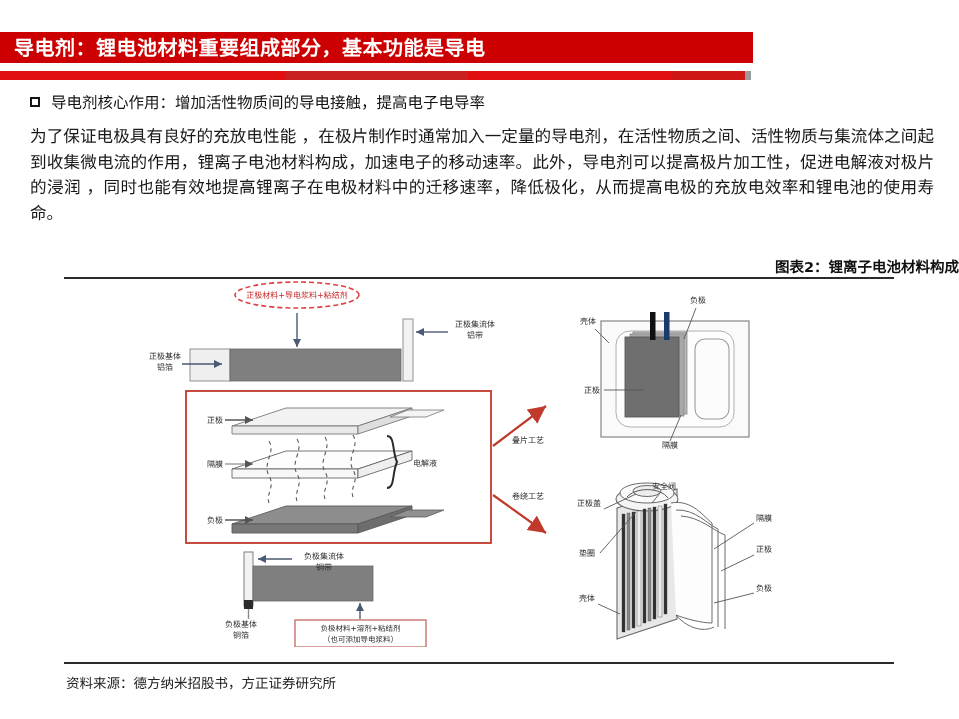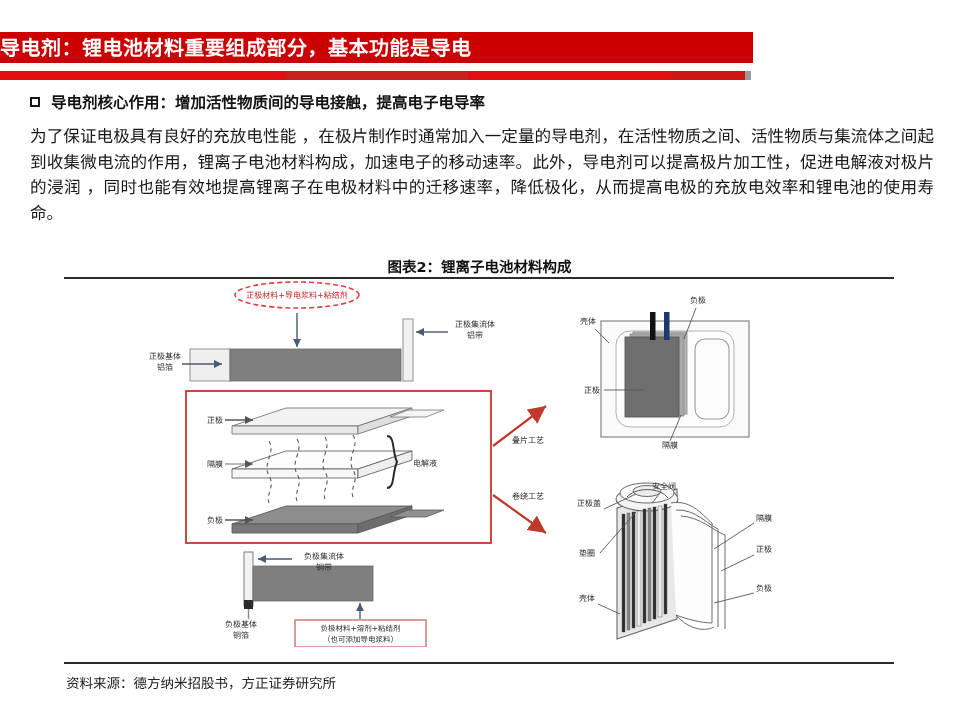--- a/index.html
+++ b/index.html
@@ -29,20 +29,21 @@
     border-bottom: 3px solid #ffffff;
     box-sizing: border-box;
     display: flex;
     align-items: center;
   }
   .title-banner .title-text {
     color: #ffffff;
     font-size: 20px;
     font-weight: bold;
     letter-spacing: 0.5px;
+    padding-left: 14px;
     white-space: nowrap;
     line-height: 1;
   }
 
   
   .stripe-row {
     position: absolute;
     left: 0;
     top: 71px;
     width: 745px;
@@ -68,21 +69,21 @@
   }
 
   
   .bullet-heading {
     position: absolute;
     left: 30px;
     top: 90px;
     display: flex;
     align-items: baseline;
     font-size: 15.5px;
-    font-weight: bold;
+    font-weight: normal;
     color: #141414;
     white-space: nowrap;
   }
   .bullet-heading .bullet-box {
     display: inline-block;
     width: 10px;
     height: 10px;
     border: 2px solid #141414;
     box-sizing: border-box;
     margin-right: 11px;
@@ -103,21 +104,21 @@
     text-align: justify;
     text-justify: inter-ideograph;
   }
 
   
   .figure-title {
     position: absolute;
     left: 0;
     top: 255px;
     width: 959px;
-    text-align: center;
+    text-align: right;
     font-size: 14.5px;
     font-weight: bold;
     color: #111111;
   }
   .figure-rule {
     position: absolute;
     left: 64px;
     top: 277px;
     width: 830px;
     height: 2px;

